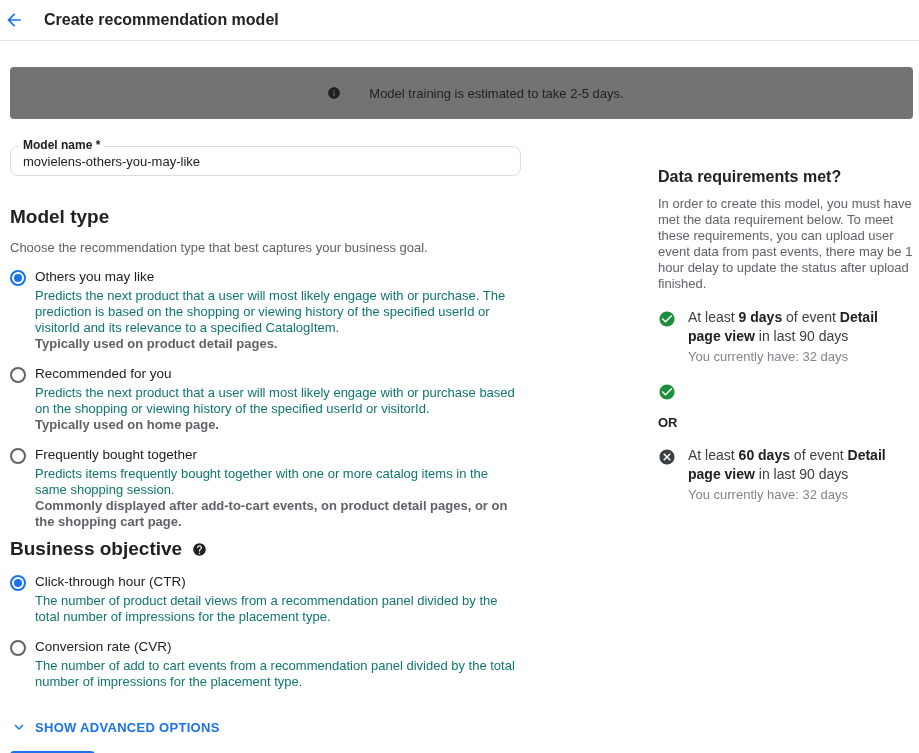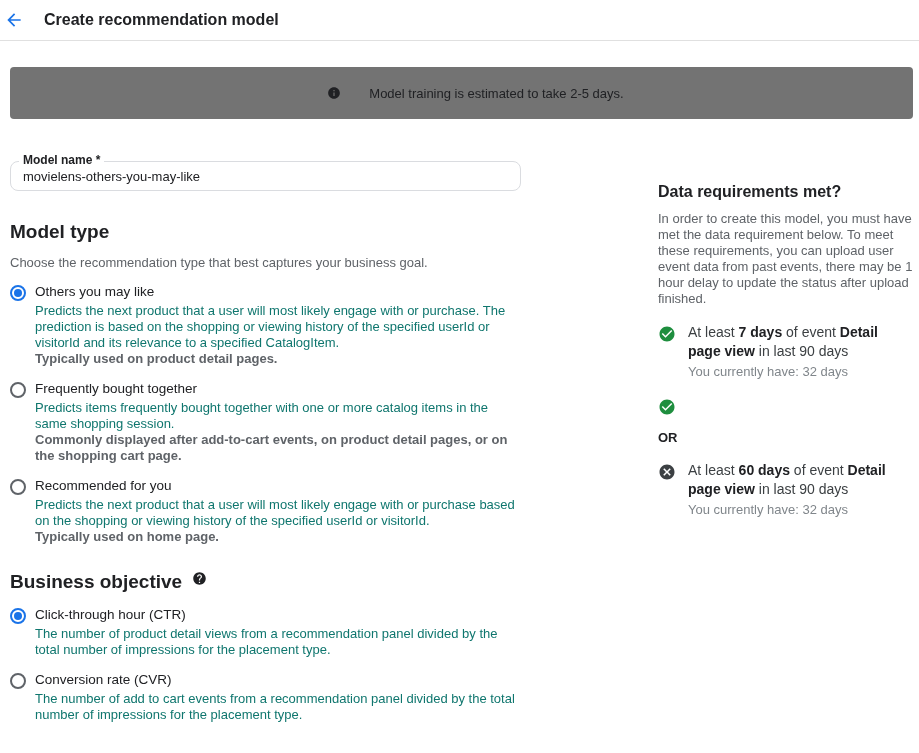--- a/index.html
+++ b/index.html
@@ -15,31 +15,31 @@
 
   
   .banner { margin:26px 6px 0 10px; height:52px; background:#737373; border-radius:4px;
     display:flex; align-items:center; padding-left:28px;justify-content:center; }
   .banner-text { margin-left:28px; font-size:13px; color:#202124; }
 
   .content { position:relative; }
   .form-col { width:511px; margin-left:10px; }
 
   
-  .field { position:relative; margin-top:42px; border:1px solid #dadce0; border-radius:8px;
+  .field { position:relative; margin-top:27px; border:1px solid #dadce0; border-radius:8px;
     height:30px; background:#fff; }
   .field-label { position:absolute; top:-9px; left:8px; background:#fff; padding:0 4px;
     font-size:12px; font-weight:700; color:#202124; line-height:14px; }
   .field input { width:100%; height:100%; border:none; outline:none; background:transparent;
     padding:0 12px; font-size:13px; color:#202124; font-family:inherit; }
 
   .section-heading { font-size:19px; font-weight:700; color:#202124; }
   .mt30 { margin-top:30px; }
   .section-sub { font-size:13px; color:#5f6368; margin-top:12px; }
-  .heading-row { display:flex; align-items:flex-start; gap:10px; margin-top:26px; }
+  .heading-row { display:flex; align-items:center; gap:10px; margin-top:8px; }
   .help-icon { display:flex; cursor:pointer; }
 
   .options { margin-top:2px; }
   .option { display:flex; margin-top:14px; align-items:flex-start; }
   .radio { flex:none; width:16px; height:16px; border-radius:50%; border:2px solid #5f6368;
     position:relative; margin-top:1px; cursor:pointer; }
   .radio.selected { border-color:#1a73e8; }
   .radio.selected::after { content:''; position:absolute; top:2px; left:2px; right:2px; bottom:2px;
     border-radius:50%; background:#1a73e8; }
   .option-text { margin-left:9px; }
@@ -108,32 +108,32 @@
         <span class="option-text">
           <span class="option-label">Others you may like</span>
           <span class="option-desc">Predicts the next product that a user will most likely engage with or purchase. The prediction is based on the shopping or viewing history of the specified userId or visitorId and its relevance to a specified CatalogItem.</span>
           <span class="option-note">Typically used on product detail pages.</span>
         </span>
       </label>
 
       <label class="option">
         <span class="radio"></span>
         <span class="option-text">
+          <span class="option-label">Recommended for you</span>
+          <span class="option-desc">Predicts the next product that a user will most likely engage with or purchase based on the shopping or viewing history of the specified userId or visitorId.</span>
+          <span class="option-note">Typically used on home page.</span>
+        </span>
+      </label>
+
+      <label class="option">
+        <span class="radio"></span>
+        <span class="option-text">
           <span class="option-label">Frequently bought together</span>
           <span class="option-desc">Predicts items frequently bought together with one or more catalog items in the same shopping session.</span>
           <span class="option-note">Commonly displayed after add-to-cart events, on product detail pages, or on the shopping cart page.</span>
-        </span>
-      </label>
-
-      <label class="option">
-        <span class="radio"></span>
-        <span class="option-text">
-          <span class="option-label">Recommended for you</span>
-          <span class="option-desc">Predicts the next product that a user will most likely engage with or purchase based on the shopping or viewing history of the specified userId or visitorId.</span>
-          <span class="option-note">Typically used on home page.</span>
         </span>
       </label>
     </div>
 
     <div class="heading-row">
       <h2 class="section-heading">Business objective</h2>
       <span class="help-icon">
         <svg width="15" height="15" viewBox="0 0 24 24">
             <path fill="#202124" d="M12 2C6.48 2 2 6.48 2 12s4.48 10 10 10 10-4.48 10-10S17.52 2 12 2zm1 17h-2v-2h2v2zm2.07-7.75l-.9.92C13.45 12.9 13 13.5 13 15h-2v-.5c0-1.1.45-2.1 1.17-2.83l1.24-1.26c.37-.36.59-.86.59-1.41 0-1.1-.9-2-2-2s-2 .9-2 2H8c0-2.21 1.79-4 4-4s4 1.79 4 4c0 .88-.36 1.68-.93 2.25z"></path>
           </svg>
@@ -177,21 +177,21 @@
     <h2 class="req-heading">Data requirements met?</h2>
     <p class="req-intro">In order to create this model, you must have met the data requirement below. To meet these requirements, you can upload user event data from past events, there may be 1 hour delay to update the status after upload finished.</p>
 
     <div class="req-item">
       <span class="req-icon">
         <svg width="18" height="18" viewBox="0 0 24 24">
             <path fill="#1e8e3e" d="M12 2C6.48 2 2 6.48 2 12s4.48 10 10 10 10-4.48 10-10S17.52 2 12 2zm-2 15l-5-5 1.41-1.41L10 14.17l7.59-7.59L19 8l-9 9z"></path>
           </svg>
       </span>
       <span class="req-body">
-        <span class="req-main"><span>At least </span><b>7 days</b><span> of event </span><b>Detail page view</b><span> in last 90 days</span></span>
+        <span class="req-main"><span>At least </span><b>9 days</b><span> of event </span><b>Detail page view</b><span> in last 90 days</span></span>
         <span class="req-current" style="display:block;">You currently have: 32 days</span>
       </span>
     </div>
 
     <div class="req-item">
       <span class="req-icon">
         <svg width="18" height="18" viewBox="0 0 24 24">
             <path fill="#1e8e3e" d="M12 2C6.48 2 2 6.48 2 12s4.48 10 10 10 10-4.48 10-10S17.52 2 12 2zm-2 15l-5-5 1.41-1.41L10 14.17l7.59-7.59L19 8l-9 9z"></path>
           </svg>
       </span>

